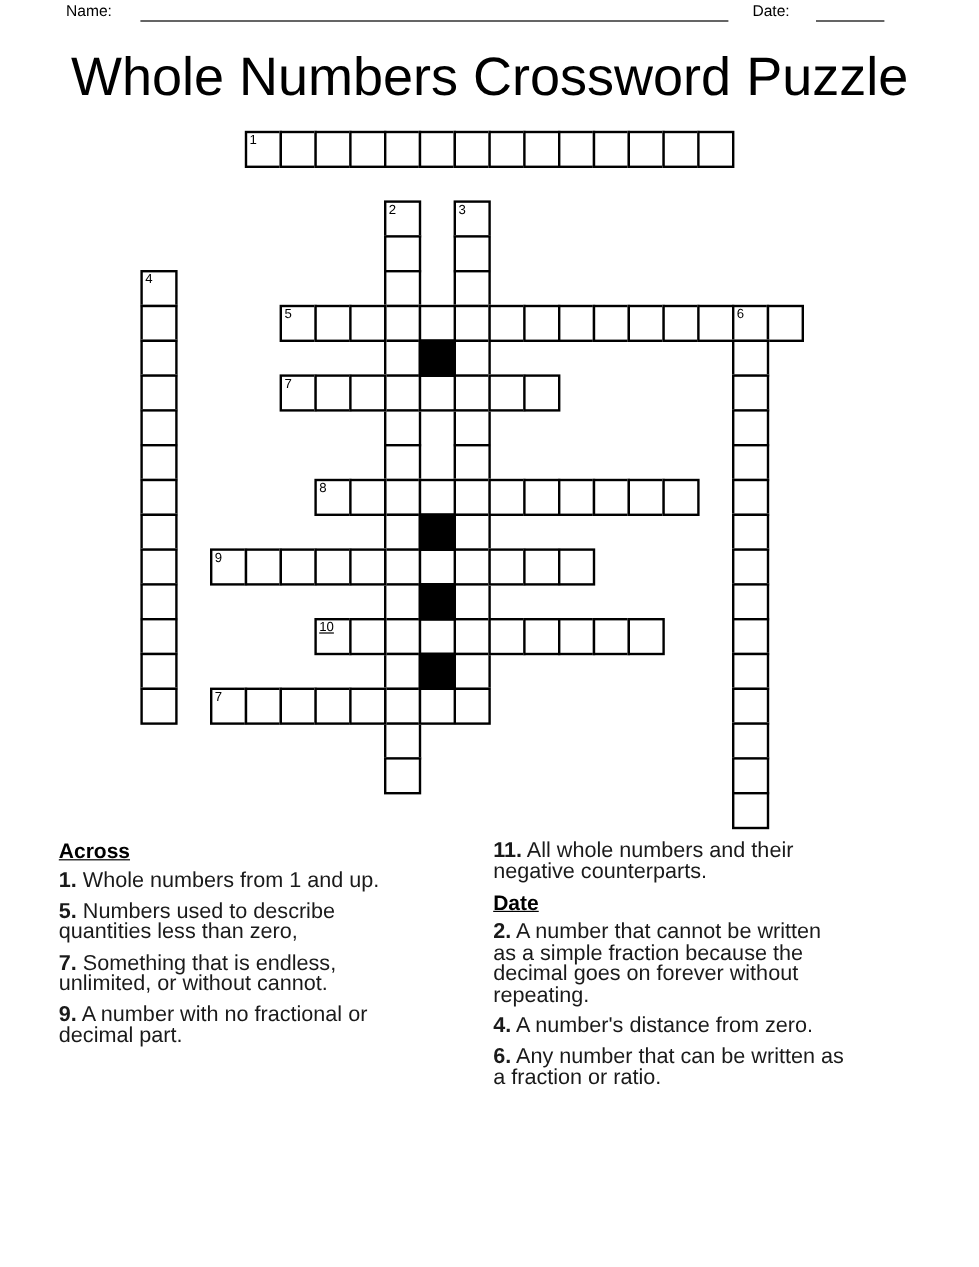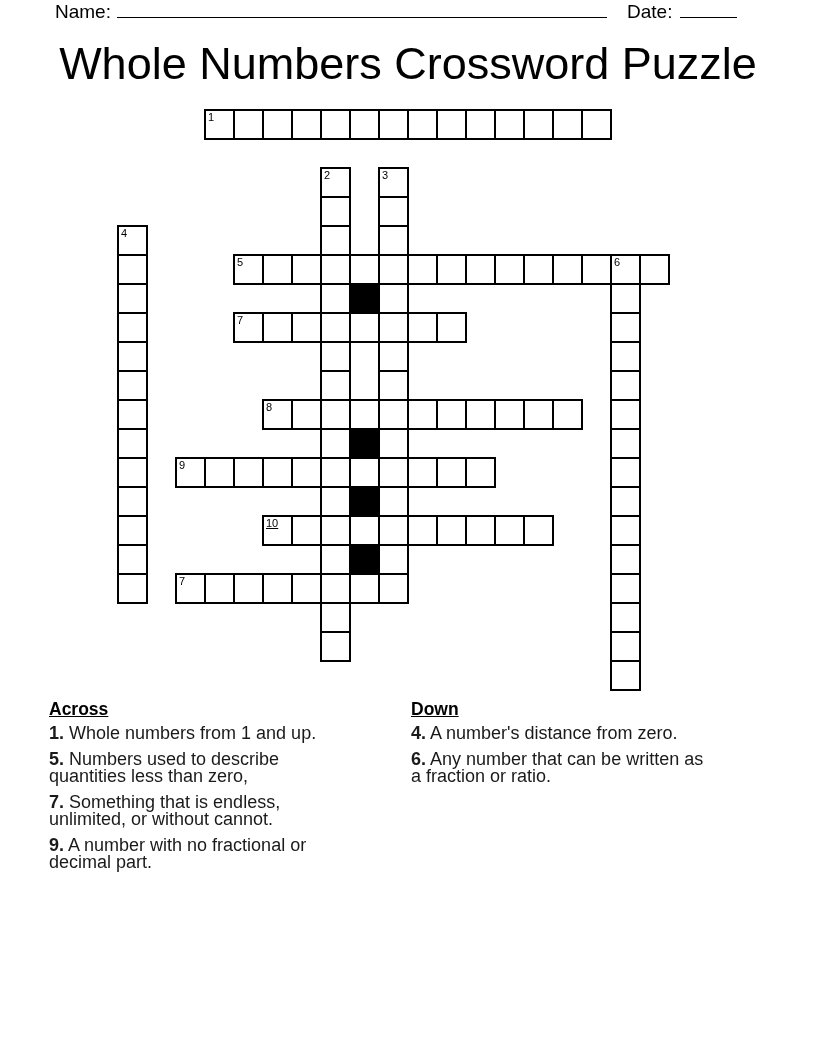--- a/index.html
+++ b/index.html
@@ -1,21 +1,21 @@
 <!DOCTYPE html>
 <html><head>
 <meta charset="utf-8">
 <style>
   html,body{margin:0;padding:0;background:#fff;}
   .page{
     position:relative;width:816px;height:1056px;background:#ffffff;
     font-family:"Liberation Sans", sans-serif;color:#000;overflow:hidden;
   }
   
-  .hdr-label{position:absolute;top:1px;font-size:19px;color:#000;}
+  .hdr-label{position:absolute;top:1px;font-size:13px;color:#000;}
   .hdr-line{position:absolute;top:0;height:17px;border-bottom:1.5px solid #000;}
   #name-label{left:55px;}
   #name-line{left:117px;width:490px;}
   #date-label{left:627px;}
   #date-line{left:680px;width:57px;}
   
   .title{
     position:absolute;top:40px;left:0;width:816px;text-align:center;
     font-size:45px;line-height:48px;font-weight:400;color:#000;margin:0;
   }
@@ -214,19 +214,25 @@
       <div class="clue-heading">Across</div>
       <div class="clue"><span class="num">1.</span><span> Whole numbers from 1 and up.</span></div>
       <div class="clue"><span class="num">5.</span><span> Numbers used to describe
 quantities less than zero,</span></div>
       <div class="clue"><span class="num">7.</span><span> Something that is endless,
 unlimited, or without cannot.</span></div>
       <div class="clue"><span class="num">9.</span><span> A number with no fractional or
 decimal part.</span></div>
     </div>
   <div class="clue-col" id="clues-right">
-      <div class="clue-heading">Down</div>
+      <div class="clue"><span class="num">11.</span><span> All whole numbers and their
+negative counterparts.</span></div>
+      <div class="clue-heading">Date</div>
+      <div class="clue"><span class="num">2.</span><span> A number that cannot be written
+as a simple fraction because the
+decimal goes on forever without
+repeating.</span></div>
       <div class="clue"><span class="num">4.</span><span> A number's distance from zero.</span></div>
       <div class="clue"><span class="num">6.</span><span> Any number that can be written as
 a fraction or ratio.</span></div>
     </div>
 
 </div>
 
 </body></html>

